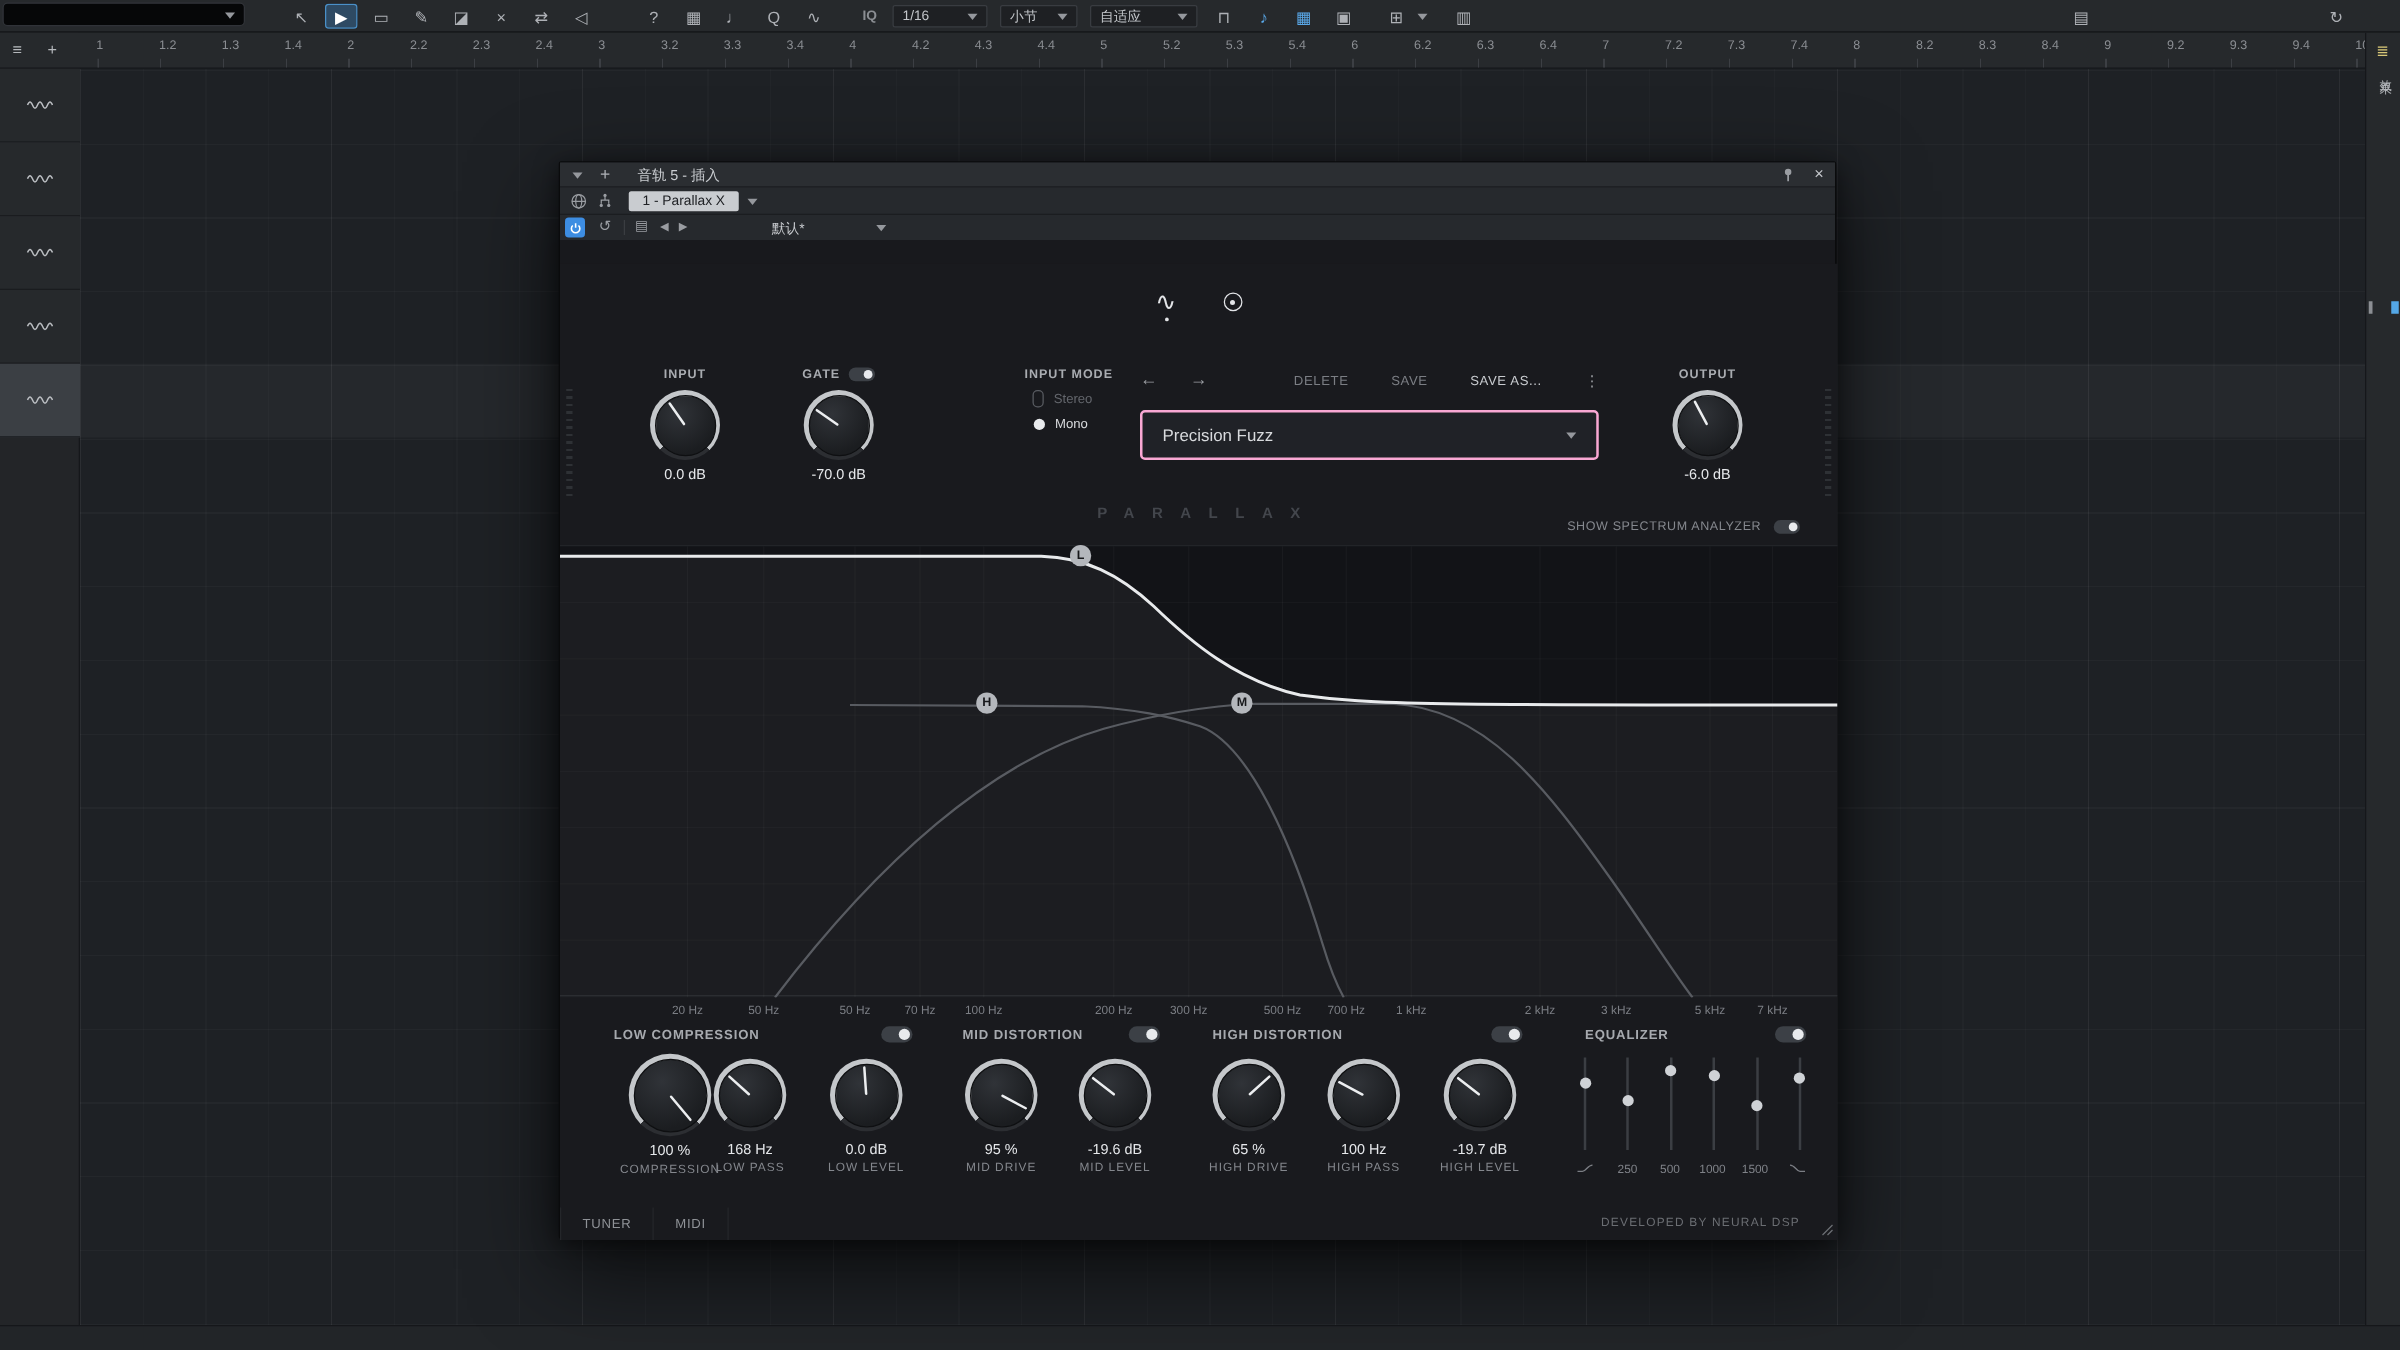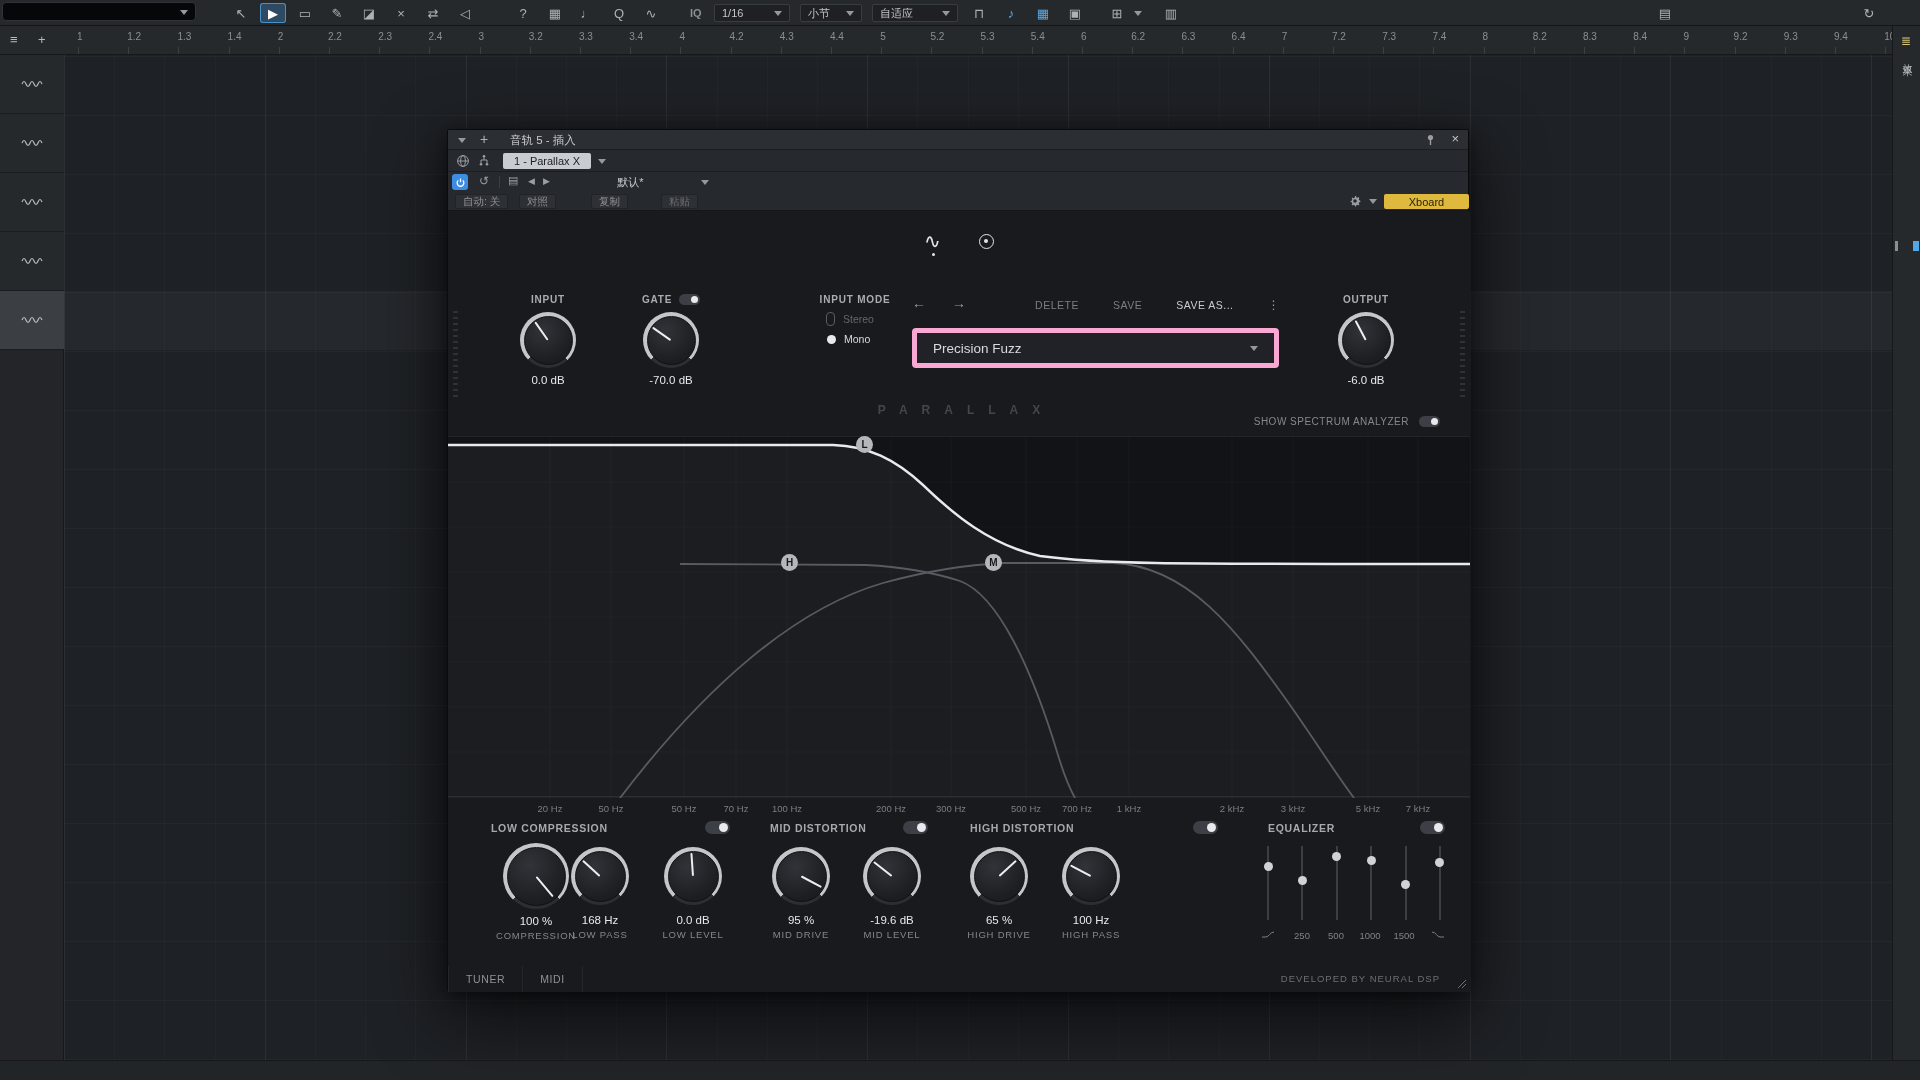--- a/index.html
+++ b/index.html
@@ -109,21 +109,21 @@
   .rect-off{width:9px;height:14px;border:1.5px solid #595c62;border-radius:4px;flex:none;}
   .dot-on{width:9px;height:9px;background:#e8eaed;border-radius:50%;flex:none;margin:0 0 0 1px;}
   .imtext-off{font-size:10.5px;color:#63666c;}
   .imtext-on{font-size:10.5px;color:#d8dadd;}
 
   #hist-arrows{position:absolute;left:464px;top:84px;display:flex;gap:26px;color:#9a9da2;font-size:14px;}
   #preset-actions{position:absolute;left:560px;top:87px;width:272px;display:flex;justify-content:flex-end;gap:34px;align-items:center;font-size:10.5px;letter-spacing:.5px;}
   #preset-actions .dim{color:#7b7e84;}
   #preset-actions .lit{color:#c8cbcf;}
   #kebab{color:#9a9da2;font-size:12px;}
-  #preset-box{position:absolute;left:464px;top:117px;width:367px;height:40px;background:#202227;border:5px solid #f9a8d4;border-radius:4px;display:flex;align-items:center;padding:0 16px;color:#d8dadd;font-size:13.5px;}
+  #preset-box{position:absolute;left:464px;top:117px;width:367px;height:40px;background:#202227;border:2px solid #f9a8d4;border-radius:4px;display:flex;align-items:center;padding:0 16px;color:#d8dadd;font-size:13.5px;}
   #preset-box .caret{margin-left:auto;}
 
   #brand{position:absolute;left:0;right:0;top:192px;text-align:center;font-size:12px;font-weight:bold;letter-spacing:14px;padding-left:14px;color:#43464c;}
   #spectrum-row{position:absolute;right:30px;top:205px;display:flex;gap:10px;align-items:center;}
   #spectrum-row span{font-size:10px;color:#85888e;letter-spacing:.5px;}
 
   #graph{position:absolute;left:0;top:225px;width:1022px;height:361px;background:#121317;border-top:1px solid #222428;border-bottom:1px solid #222428;}
   .node{position:absolute;width:17px;height:17px;border-radius:50%;background:#b4b7bc;color:#17181b;font-size:10px;font-weight:bold;display:flex;align-items:center;justify-content:center;}
   #freq-row{position:absolute;left:0;top:592px;width:1022px;height:12px;}
   .flabel{position:absolute;transform:translateX(-50%);font-size:9.5px;color:#7b7e84;white-space:nowrap;}
@@ -331,34 +331,20 @@
       </span>
       <span id="loop-icon">↺</span>
       <span class="vsep" style="left:51px"></span>
       <span id="file-icon">▤</span>
       <span id="prev-icon">◀</span>
       <span id="next-icon">▶</span>
       <span id="preset-name">默认*</span>
       <span id="preset-caret" class="caret"></span>
     </div>
 
-    <div class="w-row4">
-      <span class="s1btn" style="left:7px">自动: 关</span>
-      <span class="s1btn" style="left:71px">对照</span>
-      <span class="s1btn" style="left:143px">复制</span>
-      <span class="s1btn dim" style="left:213px">粘贴</span>
-      <span id="gear-icon">
-        <svg width="14" height="14" viewBox="0 0 14 14">
-            <path d="M7 2l1 0 .3 1.2 1.2.5 1-.7.9.9-.7 1 .5 1.2L12.4 7l0 1-1.2.3-.5 1.2.7 1-.9.9-1-.7-1.2.5L8 12.4l-1 0-.3-1.2-1.2-.5-1 .7-.9-.9.7-1-.5-1.2L2.6 8l0-1 1.2-.3.5-1.2-.7-1 .9-.9 1 .7 1.2-.5z" fill="#9a9da2"></path>
-            <circle cx="7" cy="7" r="1.8" fill="#26292d"></circle>
-          </svg>
-      </span>
-      <span id="gear-caret" class="caret"></span>
-      <span id="xboard-btn">Xboard</span>
-    </div>
 
     <div class="plugin-body">
       <div class="grip" style="left:5px"></div>
       <div class="grip" style="right:5px"></div>
 
       <div id="logo-row">
         <span id="logo-wave">∿</span>
         <span id="logo-circle"></span>
       </div>
 
@@ -533,20 +519,29 @@
       </div>
       <div class="kg2" style="left:595px">
         <div class="knob k58" style="--a:-62deg">
             <i class="ring"></i>
             <i class="face"></i>
             <i class="needle"></i>
           </div>
         <div class="kvalue">100 Hz</div>
         <div class="klabel2">HIGH PASS</div>
       </div>
+      <div class="kg2" style="left:688px">
+        <div class="knob k58" style="--a:-52deg">
+            <i class="ring"></i>
+            <i class="face"></i>
+            <i class="needle"></i>
+          </div>
+        <div class="kvalue">-19.7 dB</div>
+        <div class="klabel2">HIGH LEVEL</div>
+      </div>
 
       <div id="eq-sliders">
           <div class="eqcol">
             <i style="top: 16px;"></i>
           </div>
           <div class="eqcol">
             <i style="top: 30px;"></i>
           </div>
           <div class="eqcol">
             <i style="top: 6px;"></i>

